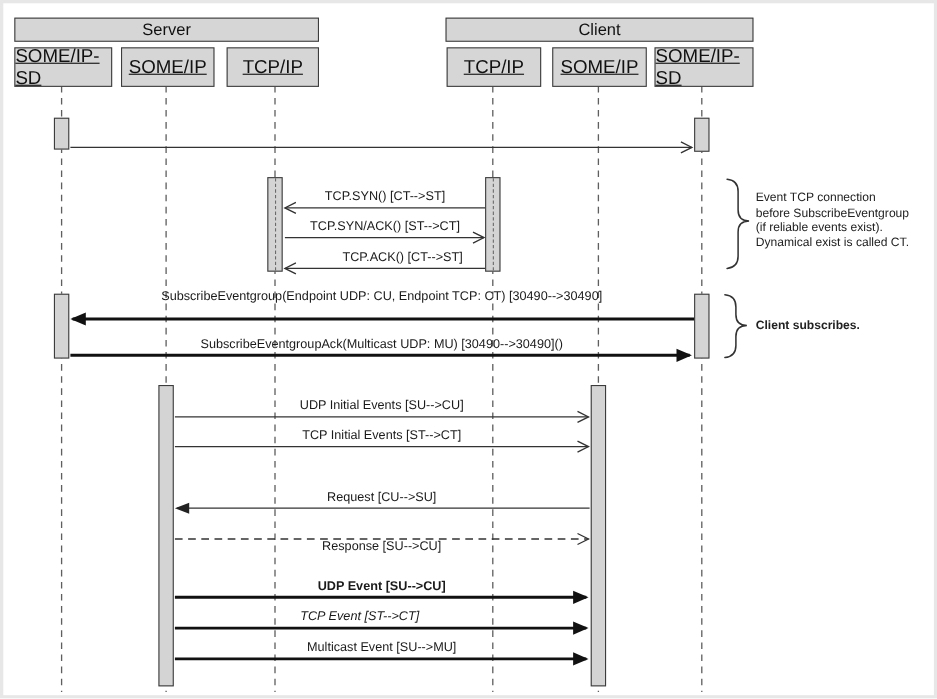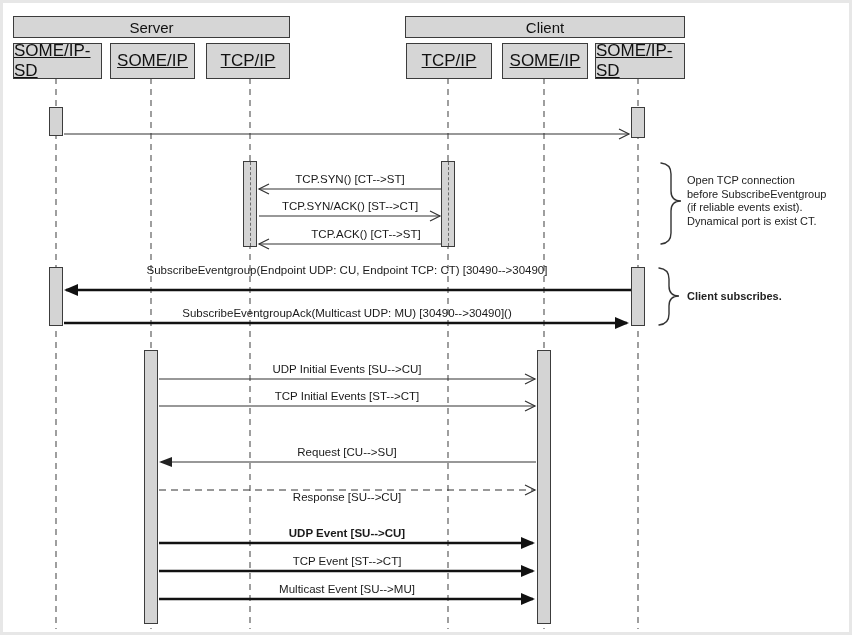--- a/index.html
+++ b/index.html
@@ -137,26 +137,26 @@
   <div class="msg-label" style="left:347px;top:170px;">TCP.SYN() [CT--&gt;ST]</div>
   <div class="msg-label" style="left:347px;top:197px;">TCP.SYN/ACK() [ST--&gt;CT]</div>
   <div class="msg-label" style="left:363px;top:225px;">TCP.ACK() [CT--&gt;ST]</div>
   <div class="msg-label" style="left:344px;top:261px;">SubscribeEventgroup(Endpoint UDP: CU, Endpoint TCP: CT) [30490--&gt;30490]</div>
   <div class="msg-label" style="left:344px;top:304px;">SubscribeEventgroupAck(Multicast UDP: MU) [30490--&gt;30490]()</div>
   <div class="msg-label" style="left:344px;top:360px;">UDP Initial Events [SU--&gt;CU]</div>
   <div class="msg-label" style="left:344px;top:387px;">TCP Initial Events [ST--&gt;CT]</div>
   <div class="msg-label" style="left:344px;top:443px;">Request [CU--&gt;SU]</div>
   <div class="msg-label" style="left:344px;top:471px;margin-top:17px;">Response [SU--&gt;CU]</div>
   <div class="msg-label" style="left:344px;top:524px;font-weight:bold;">UDP Event [SU--&gt;CU]</div>
-  <div class="msg-label" style="left:344px;top:552px;">TCP Event [ST--&gt;CT]</div>
+  <div class="msg-label" style="left:324px;top:552px;font-style:italic;">TCP Event [ST--&gt;CT]</div>
   <div class="msg-label" style="left:344px;top:580px;">Multicast Event [SU--&gt;MU]</div>
 
   <div class="note-text" style="left:684px;top:171px;">
-    <div>Open TCP connection</div>
+    <div>Event TCP connection</div>
     <div>before SubscribeEventgroup</div>
     <div>(if reliable events exist).</div>
-    <div>Dynamical port is exist CT.</div>
+    <div>Dynamical exist is called CT.</div>
   </div>
   <div class="note-text" style="left:684px;top:287px;font-weight:bold;">
     <div>Client subscribes.</div>
   </div>
 
 </div>
 
 </body></html>

